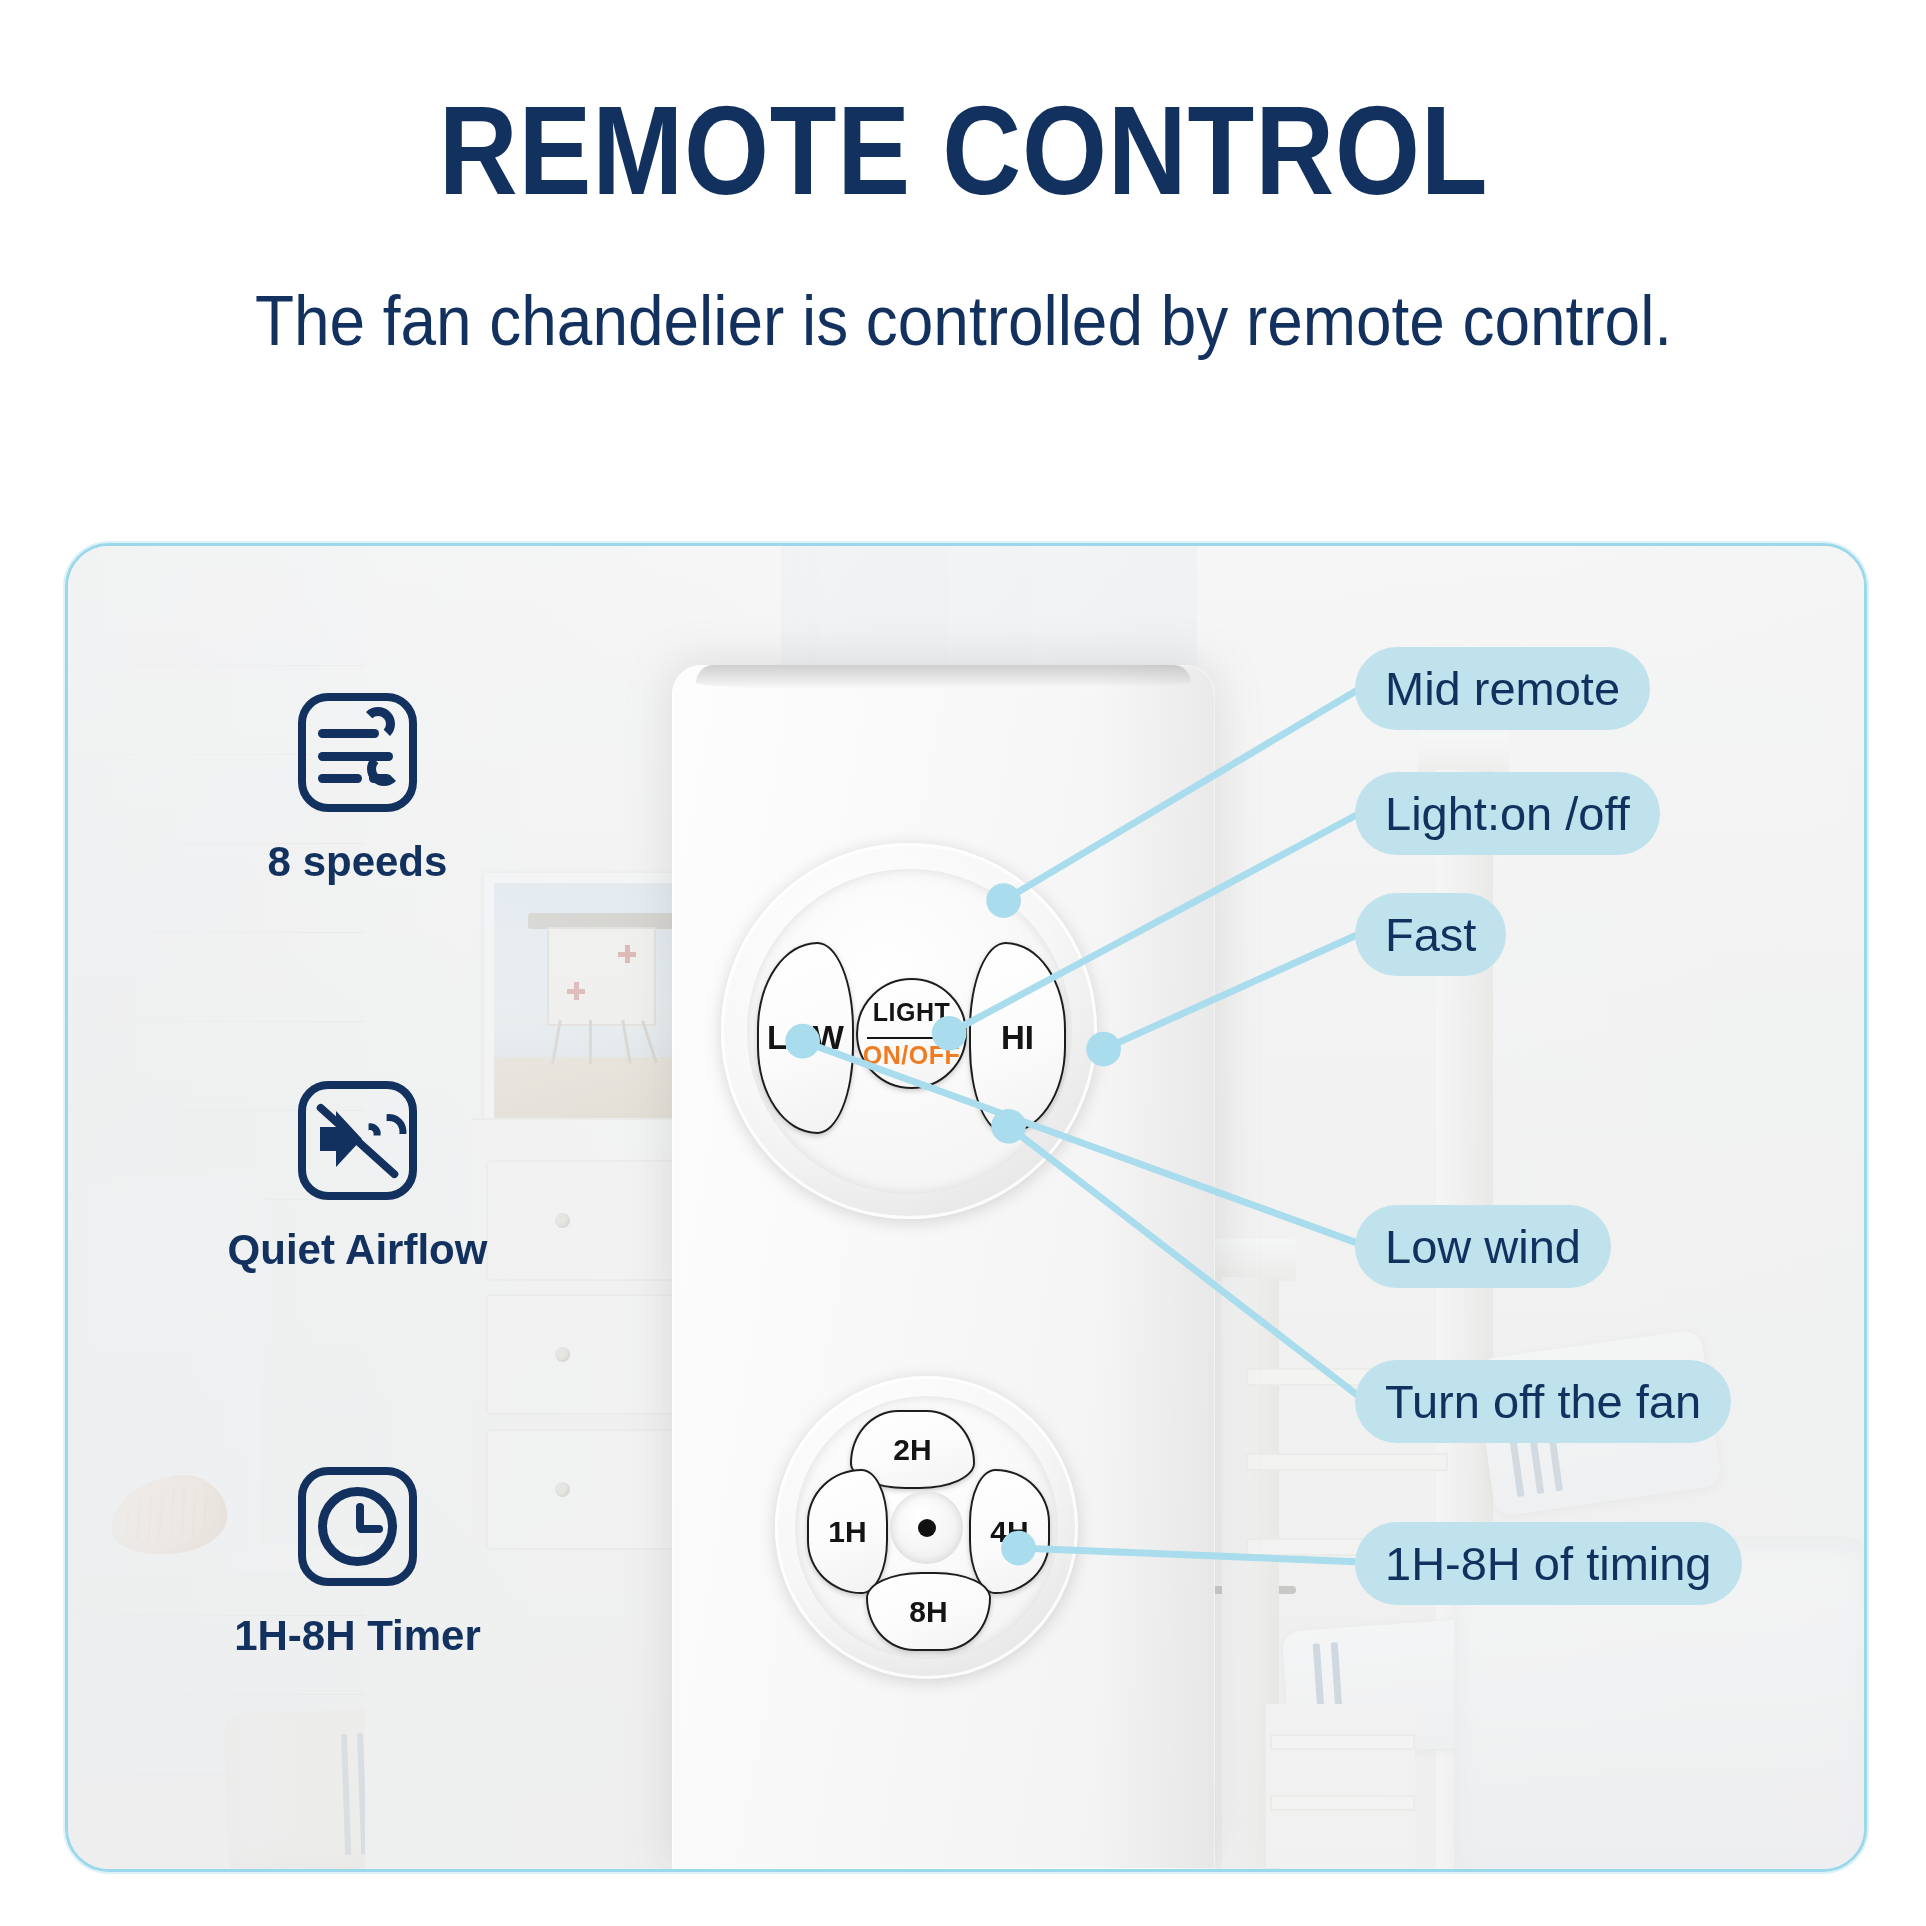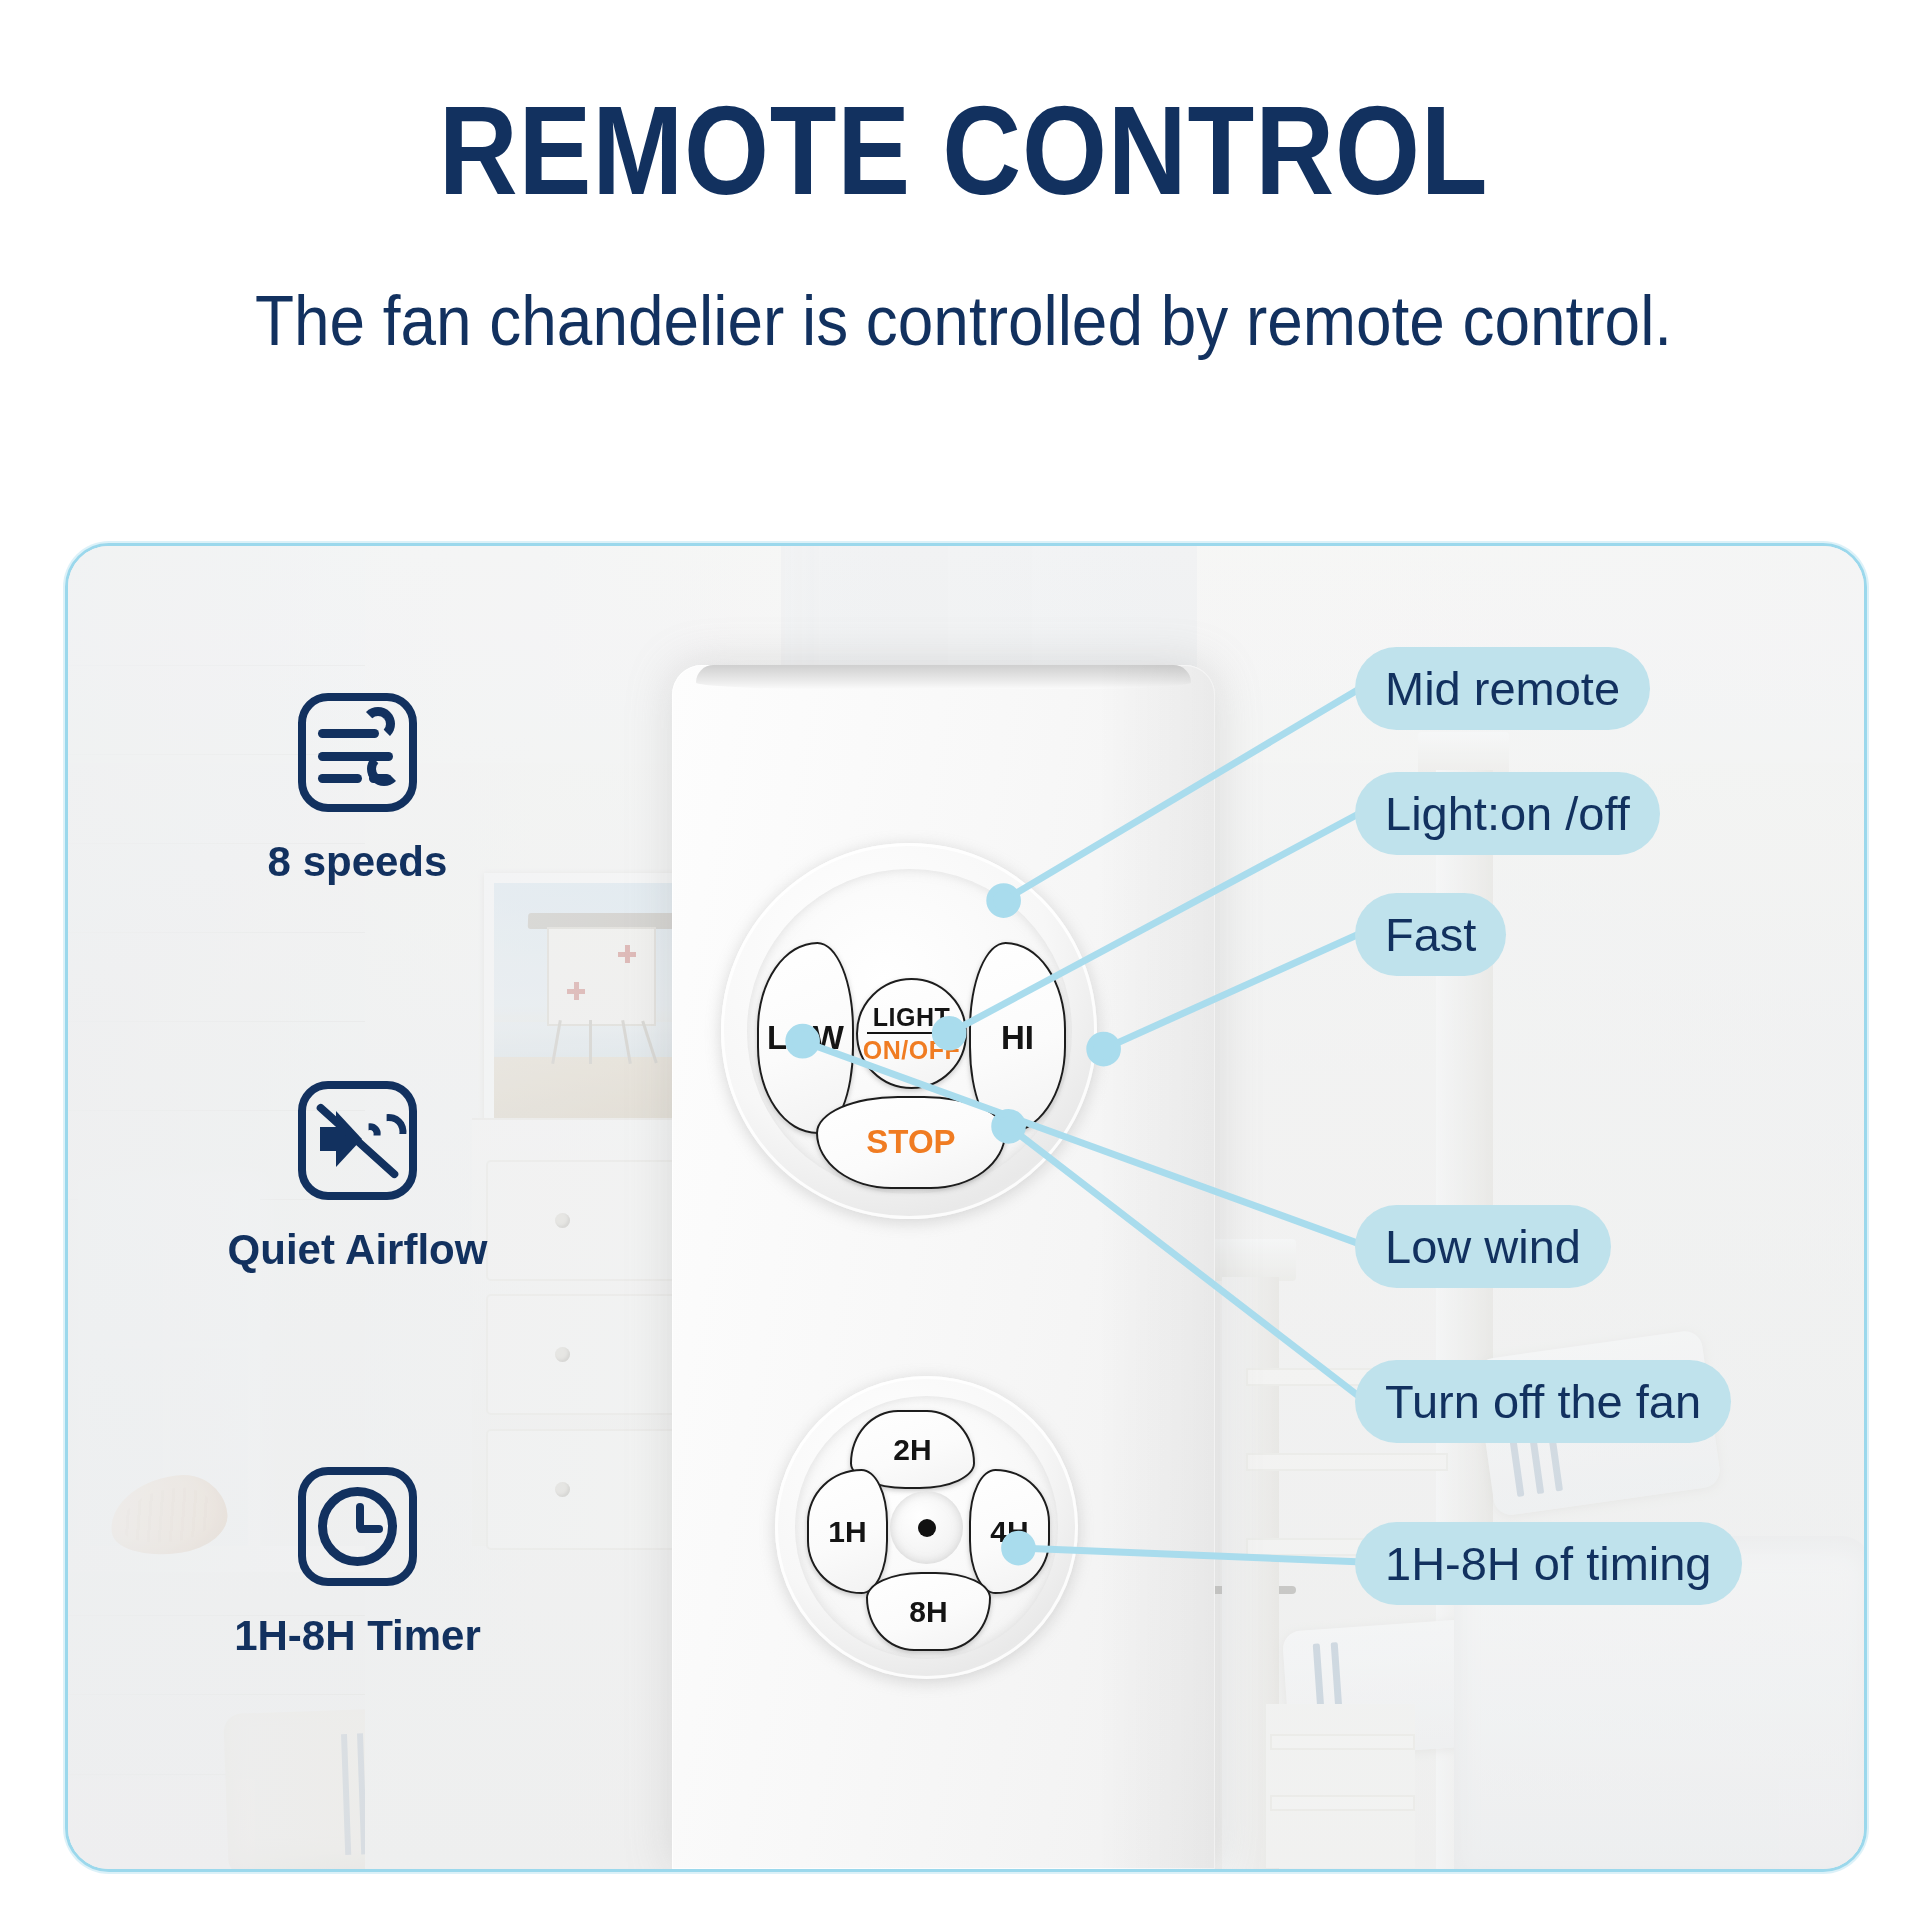--- a/index.html
+++ b/index.html
@@ -139,21 +139,21 @@
     line-height:1.05;
   }
   .key.orange{color:#f07c22;}
 
   
   .k-med{border-radius:46% 46% 50% 50%/70% 70% 46% 46%;}
   .k-stop{border-radius:50% 50% 46% 46%/46% 46% 70% 70%;}
   .k-low{border-radius:66% 40% 40% 66%/48% 48% 48% 48%;}
   .k-hi{border-radius:40% 66% 66% 40%/48% 48% 48% 48%;}
   .k-center{border-radius:50%;flex-direction:column;}
-  .k-light-top{border-bottom:2px solid #141414;padding:0 6px 2px;letter-spacing:0.5px;}
+  .k-light-top{border-bottom:2px solid #141414;padding:0 6px 12px;letter-spacing:0.5px;}
   .k-light-bot{color:#f07c22;padding-top:3px;letter-spacing:0.5px;}
 
   
   .t-top{border-radius:40% 40% 46% 46%/70% 70% 34% 34%;}
   .t-bot{border-radius:46% 46% 40% 40%/34% 34% 70% 70%;}
   .t-left{border-radius:70% 34% 34% 70%/44% 44% 44% 44%;}
   .t-right{border-radius:34% 70% 70% 34%/44% 44% 44% 44%;}
   .t-hub{
     position:absolute;border-radius:50%;
     background:radial-gradient(circle at 40% 34%,#ffffff,#ededed);
@@ -338,21 +338,20 @@
 
   <div class="dial" style="left:653px;top:297px;width:376px;height:376px;">
     <div class="dial-ring"></div>
     <div class="dial-inner" style="left:26px;top:26px;width:325px;height:325px;"></div>
 
 
     <div class="key k-low" style="left:36px;top:99px;width:93px;height:188px;font-size:33px;">LOW</div>
 
     <div class="key k-hi" style="left:248px;top:99px;width:93px;height:188px;font-size:33px;">HI</div>
 
-    <div class="key k-stop orange" style="left:95px;top:253px;width:186px;height:89px;font-size:33px;">STOP</div>
 
     <div class="key k-center" style="left:135px;top:135px;width:107px;height:107px;">
       <span class="k-light-top" style="font-size:25px;">LIGHT</span>
       <span class="k-light-bot" style="font-size:25px;">ON/OFF</span>
     </div>
   </div>
 
   <div class="dial" style="left:707px;top:830px;width:303px;height:303px;">
     <div class="dial-ring"></div>
     <div class="dial-inner" style="left:20px;top:20px;width:263px;height:263px;"></div>

